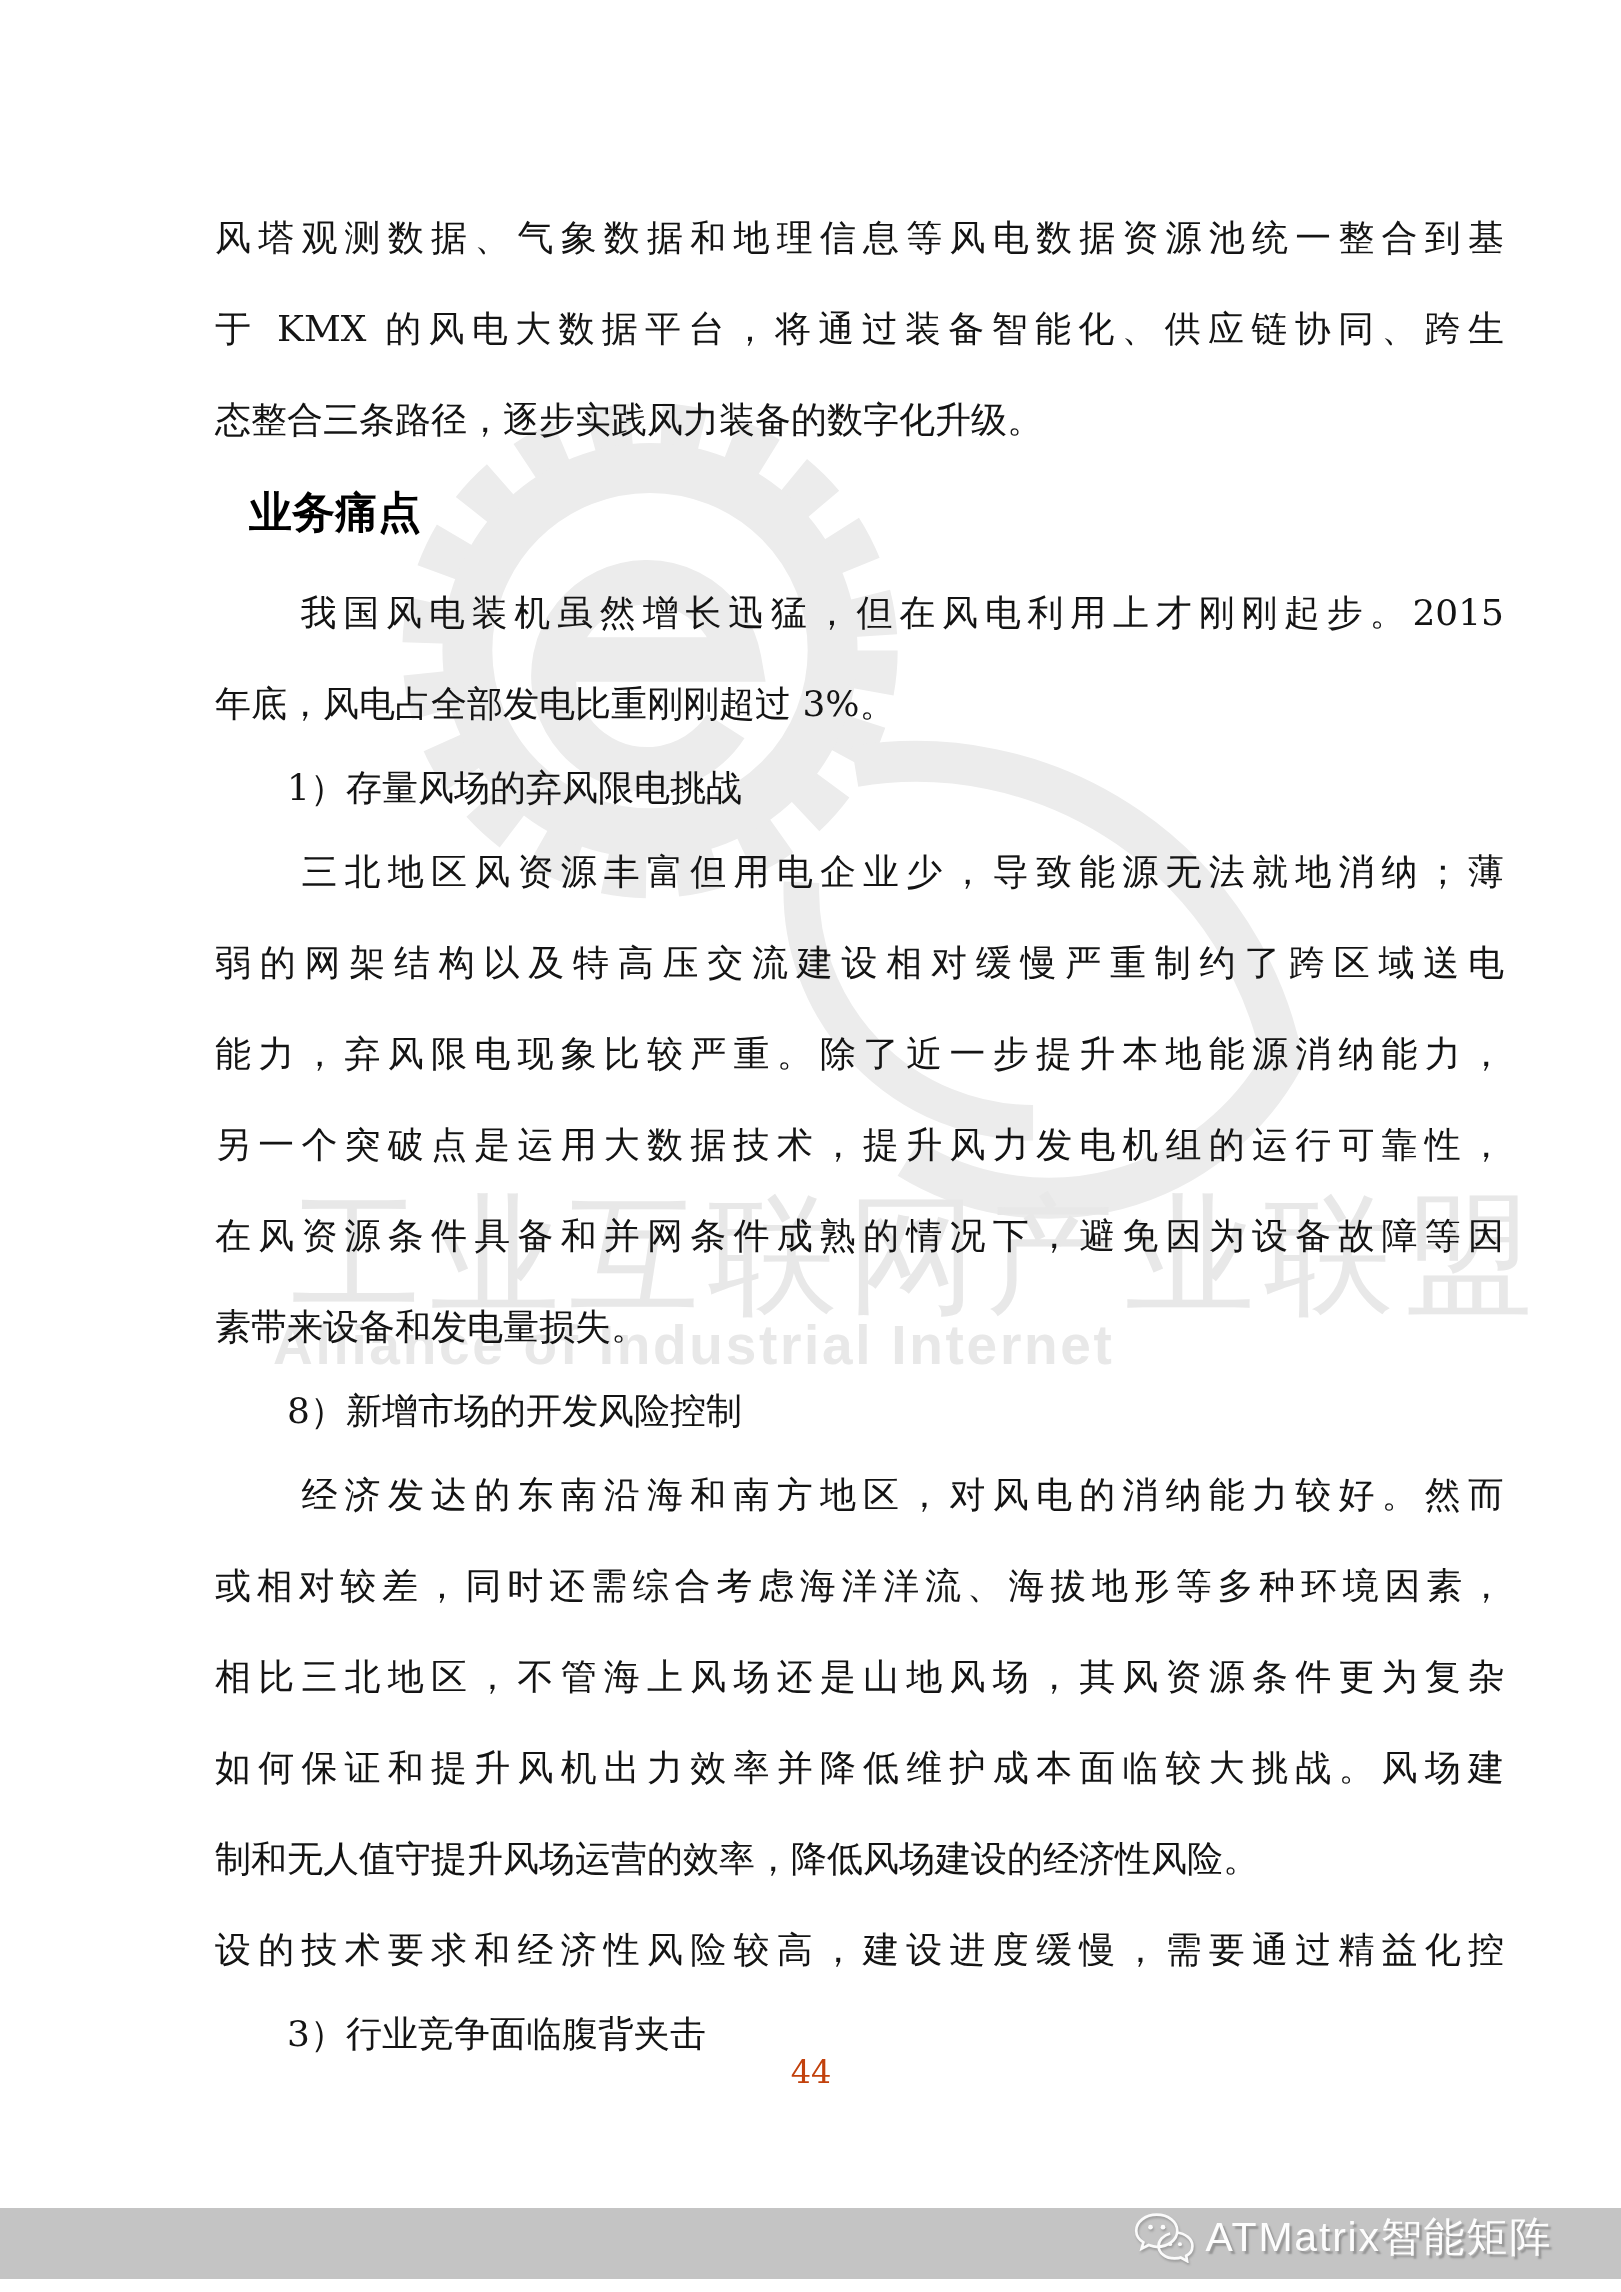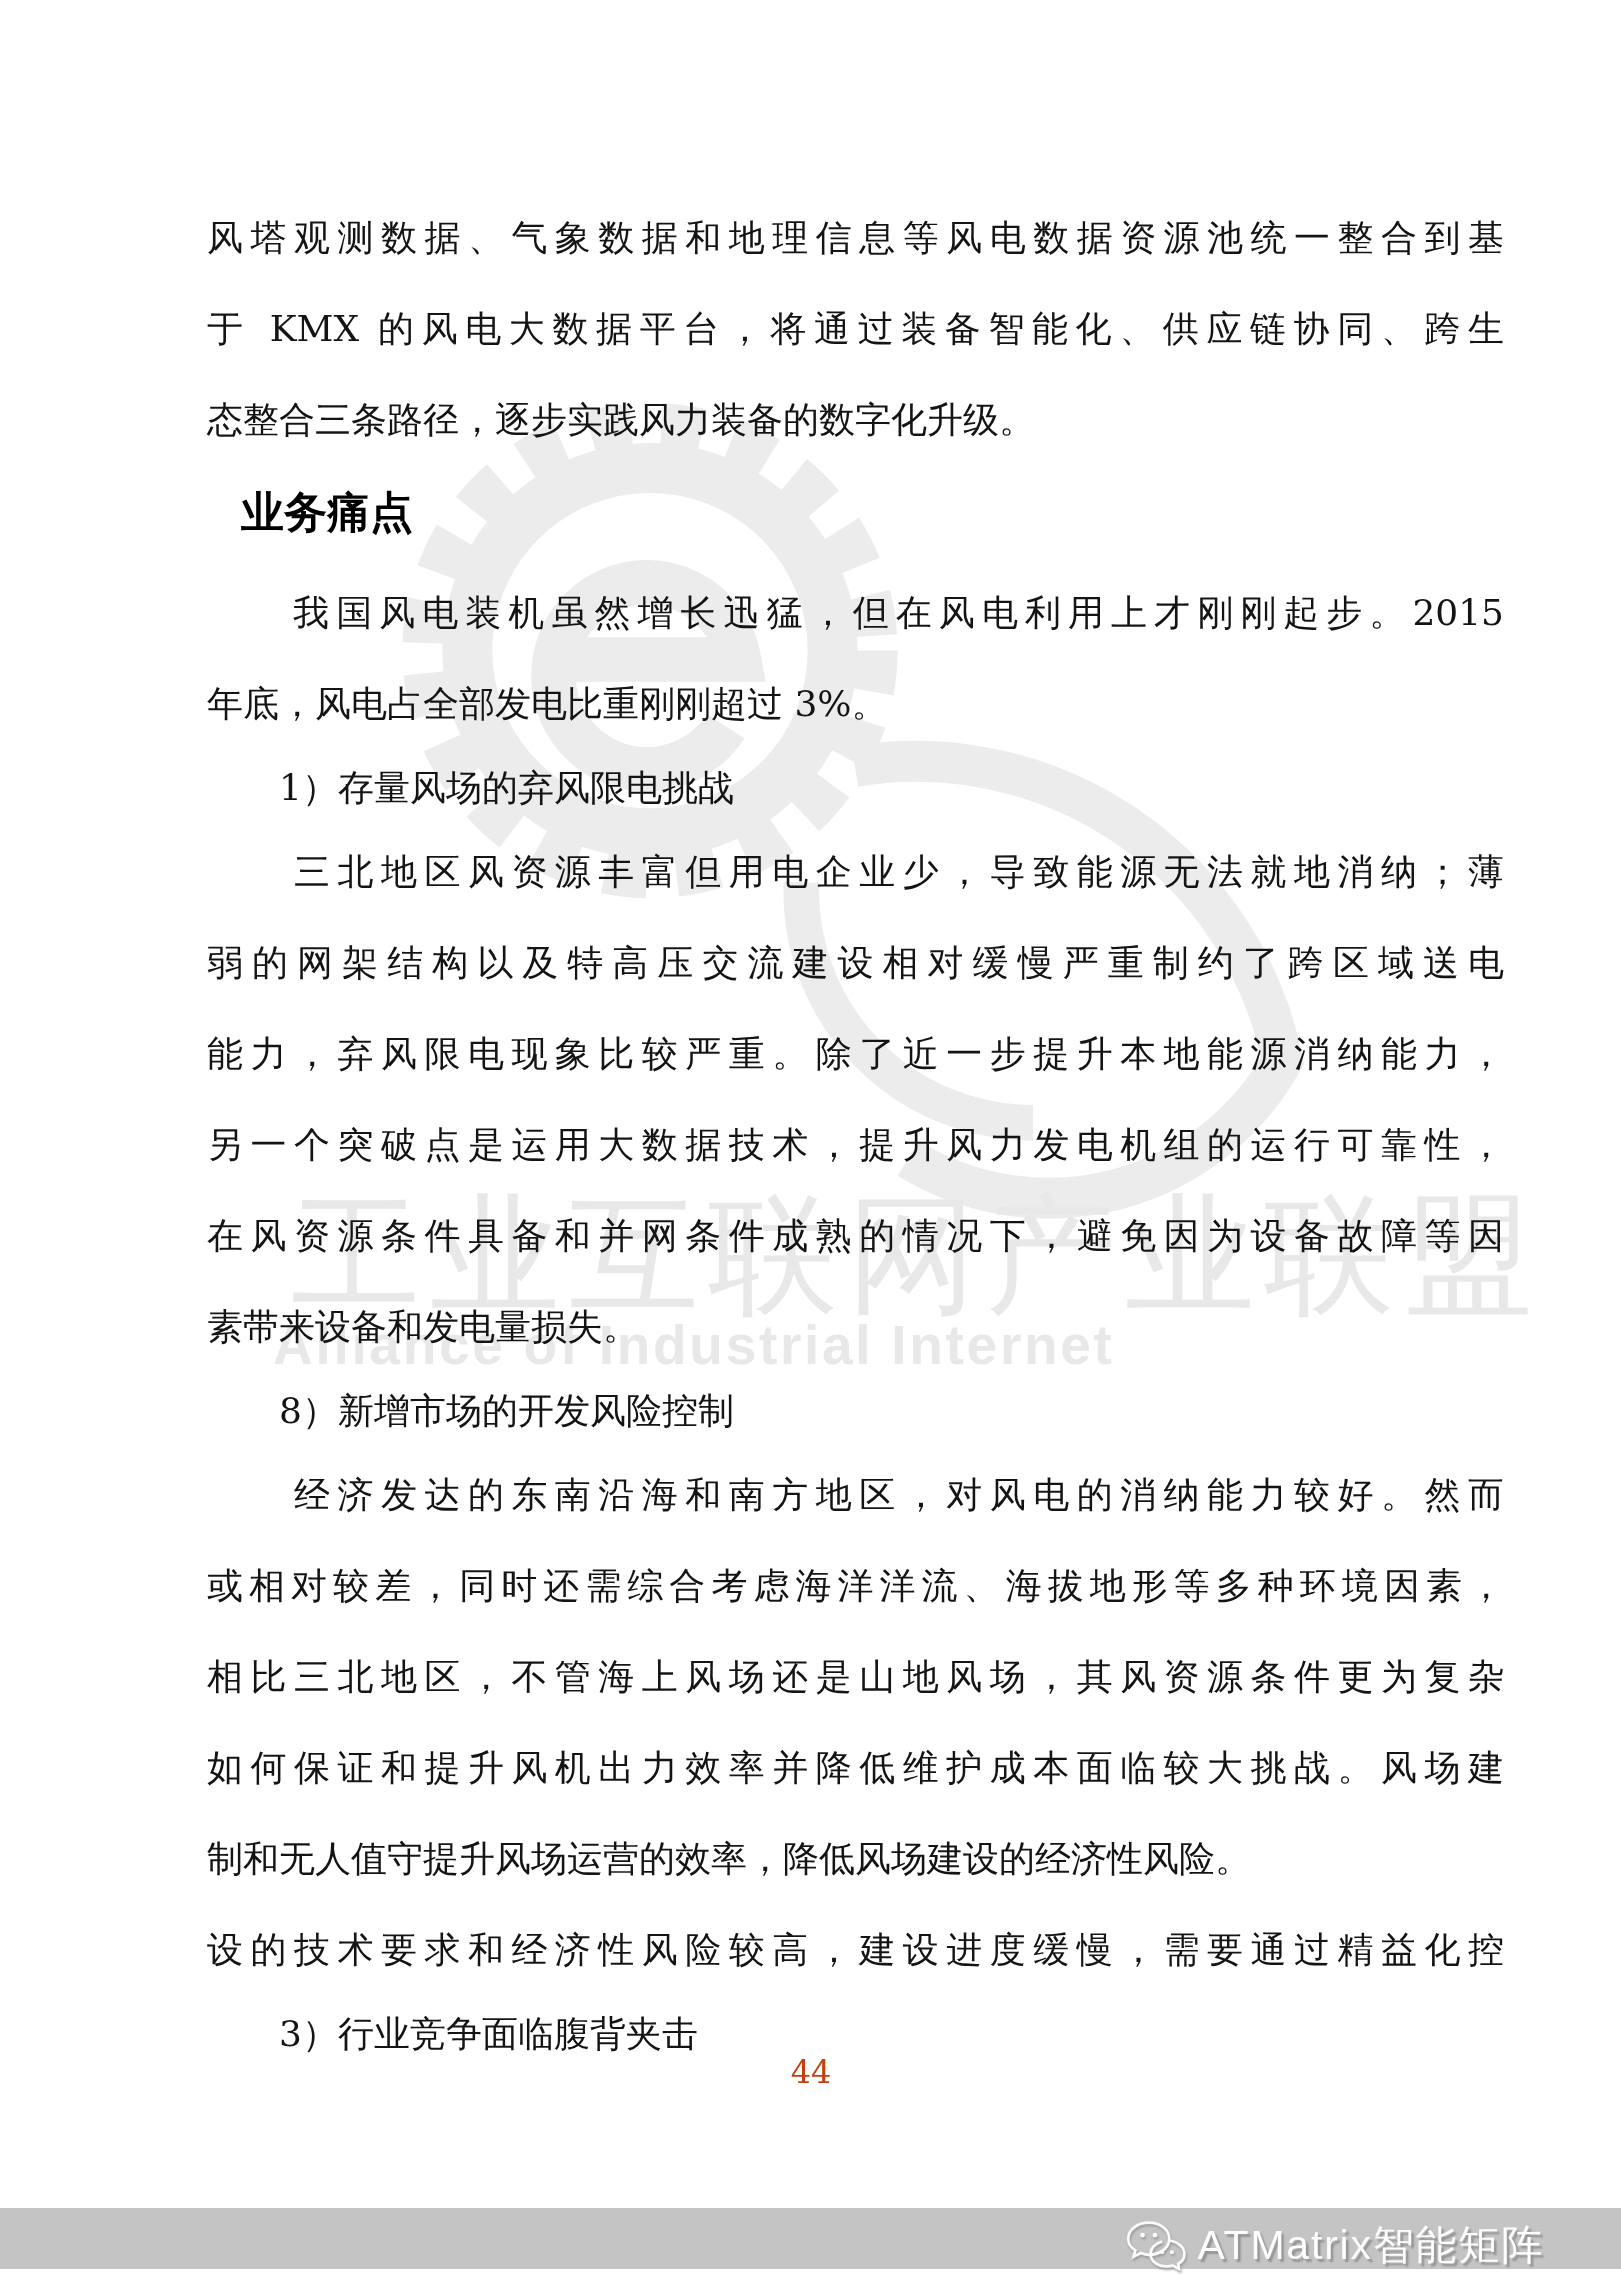--- a/index.html
+++ b/index.html
@@ -10,36 +10,36 @@
   .watermark-layer{position:absolute;inset:0;z-index:1;pointer-events:none;}
   .wm-gear{position:absolute;left:356px;top:383px;}
   .wm-cn{position:absolute;left:283px;top:1169px;white-space:nowrap;
          font-family:"Liberation Sans",sans-serif;font-weight:normal;
          font-size:130px;letter-spacing:9px;color:#e8e8e8;margin-left:8px;}
   .wm-en{position:absolute;left:273px;top:1313px;white-space:nowrap;
          font-family:"Liberation Sans",sans-serif;font-weight:bold;
          font-size:55px;letter-spacing:2.7px;color:#e8e8e8;}
 
   
-  .content{position:absolute;left:0;top:0;right:0;z-index:2;
+  .content{position:absolute;left:8px;top:0;right:0;z-index:2;
            padding:192px 118px 0 207px;}
   .tline{height:91px;line-height:91px;font-size:36px;white-space:nowrap;}
   .jline{text-align:justify;text-align-last:justify;white-space:normal;}
   .lline{text-align:left;}
   .sub{height:77px;line-height:77px;font-size:36px;text-align:left;}
   .sec{font-family:"Liberation Sans",sans-serif;font-weight:bold;color:#000;
        font-size:43px;height:55px;line-height:55px;margin:19.6px 0 27px 34px;}
 
   .page-number{position:absolute;top:2053px;left:0;width:100%;z-index:2;
                text-align:center;font-size:32px;color:#c2410c;}
 
   
-  .footer-bar{position:absolute;left:0;top:2208px;width:100%;height:61px;z-index:3;
+  .footer-bar{position:absolute;left:0;top:2208px;width:100%;height:71px;z-index:3;
               background:#c4c4c4;display:flex;justify-content:flex-end;
-              align-items:flex-start;padding:8px;box-sizing:border-box;}
+              align-items:flex-start;padding:0;box-sizing:border-box;}
   .footer-inner{display:flex;align-items:center;margin-right:70px;margin-top:1.8px;}
   .wechat-icon{display:inline-block;width:66px;height:52px;margin-right:9px;
                filter:drop-shadow(1.8px 2.7px 0.9px #999999);}
   .brand{font-family:"Liberation Sans",sans-serif;font-size:41px;letter-spacing:1.8px;
          color:#fdfdfd;text-shadow:2.7px 2.7px 1.8px #949494;}
 </style>
 </head>
 <body>
 
 <div class="page">

